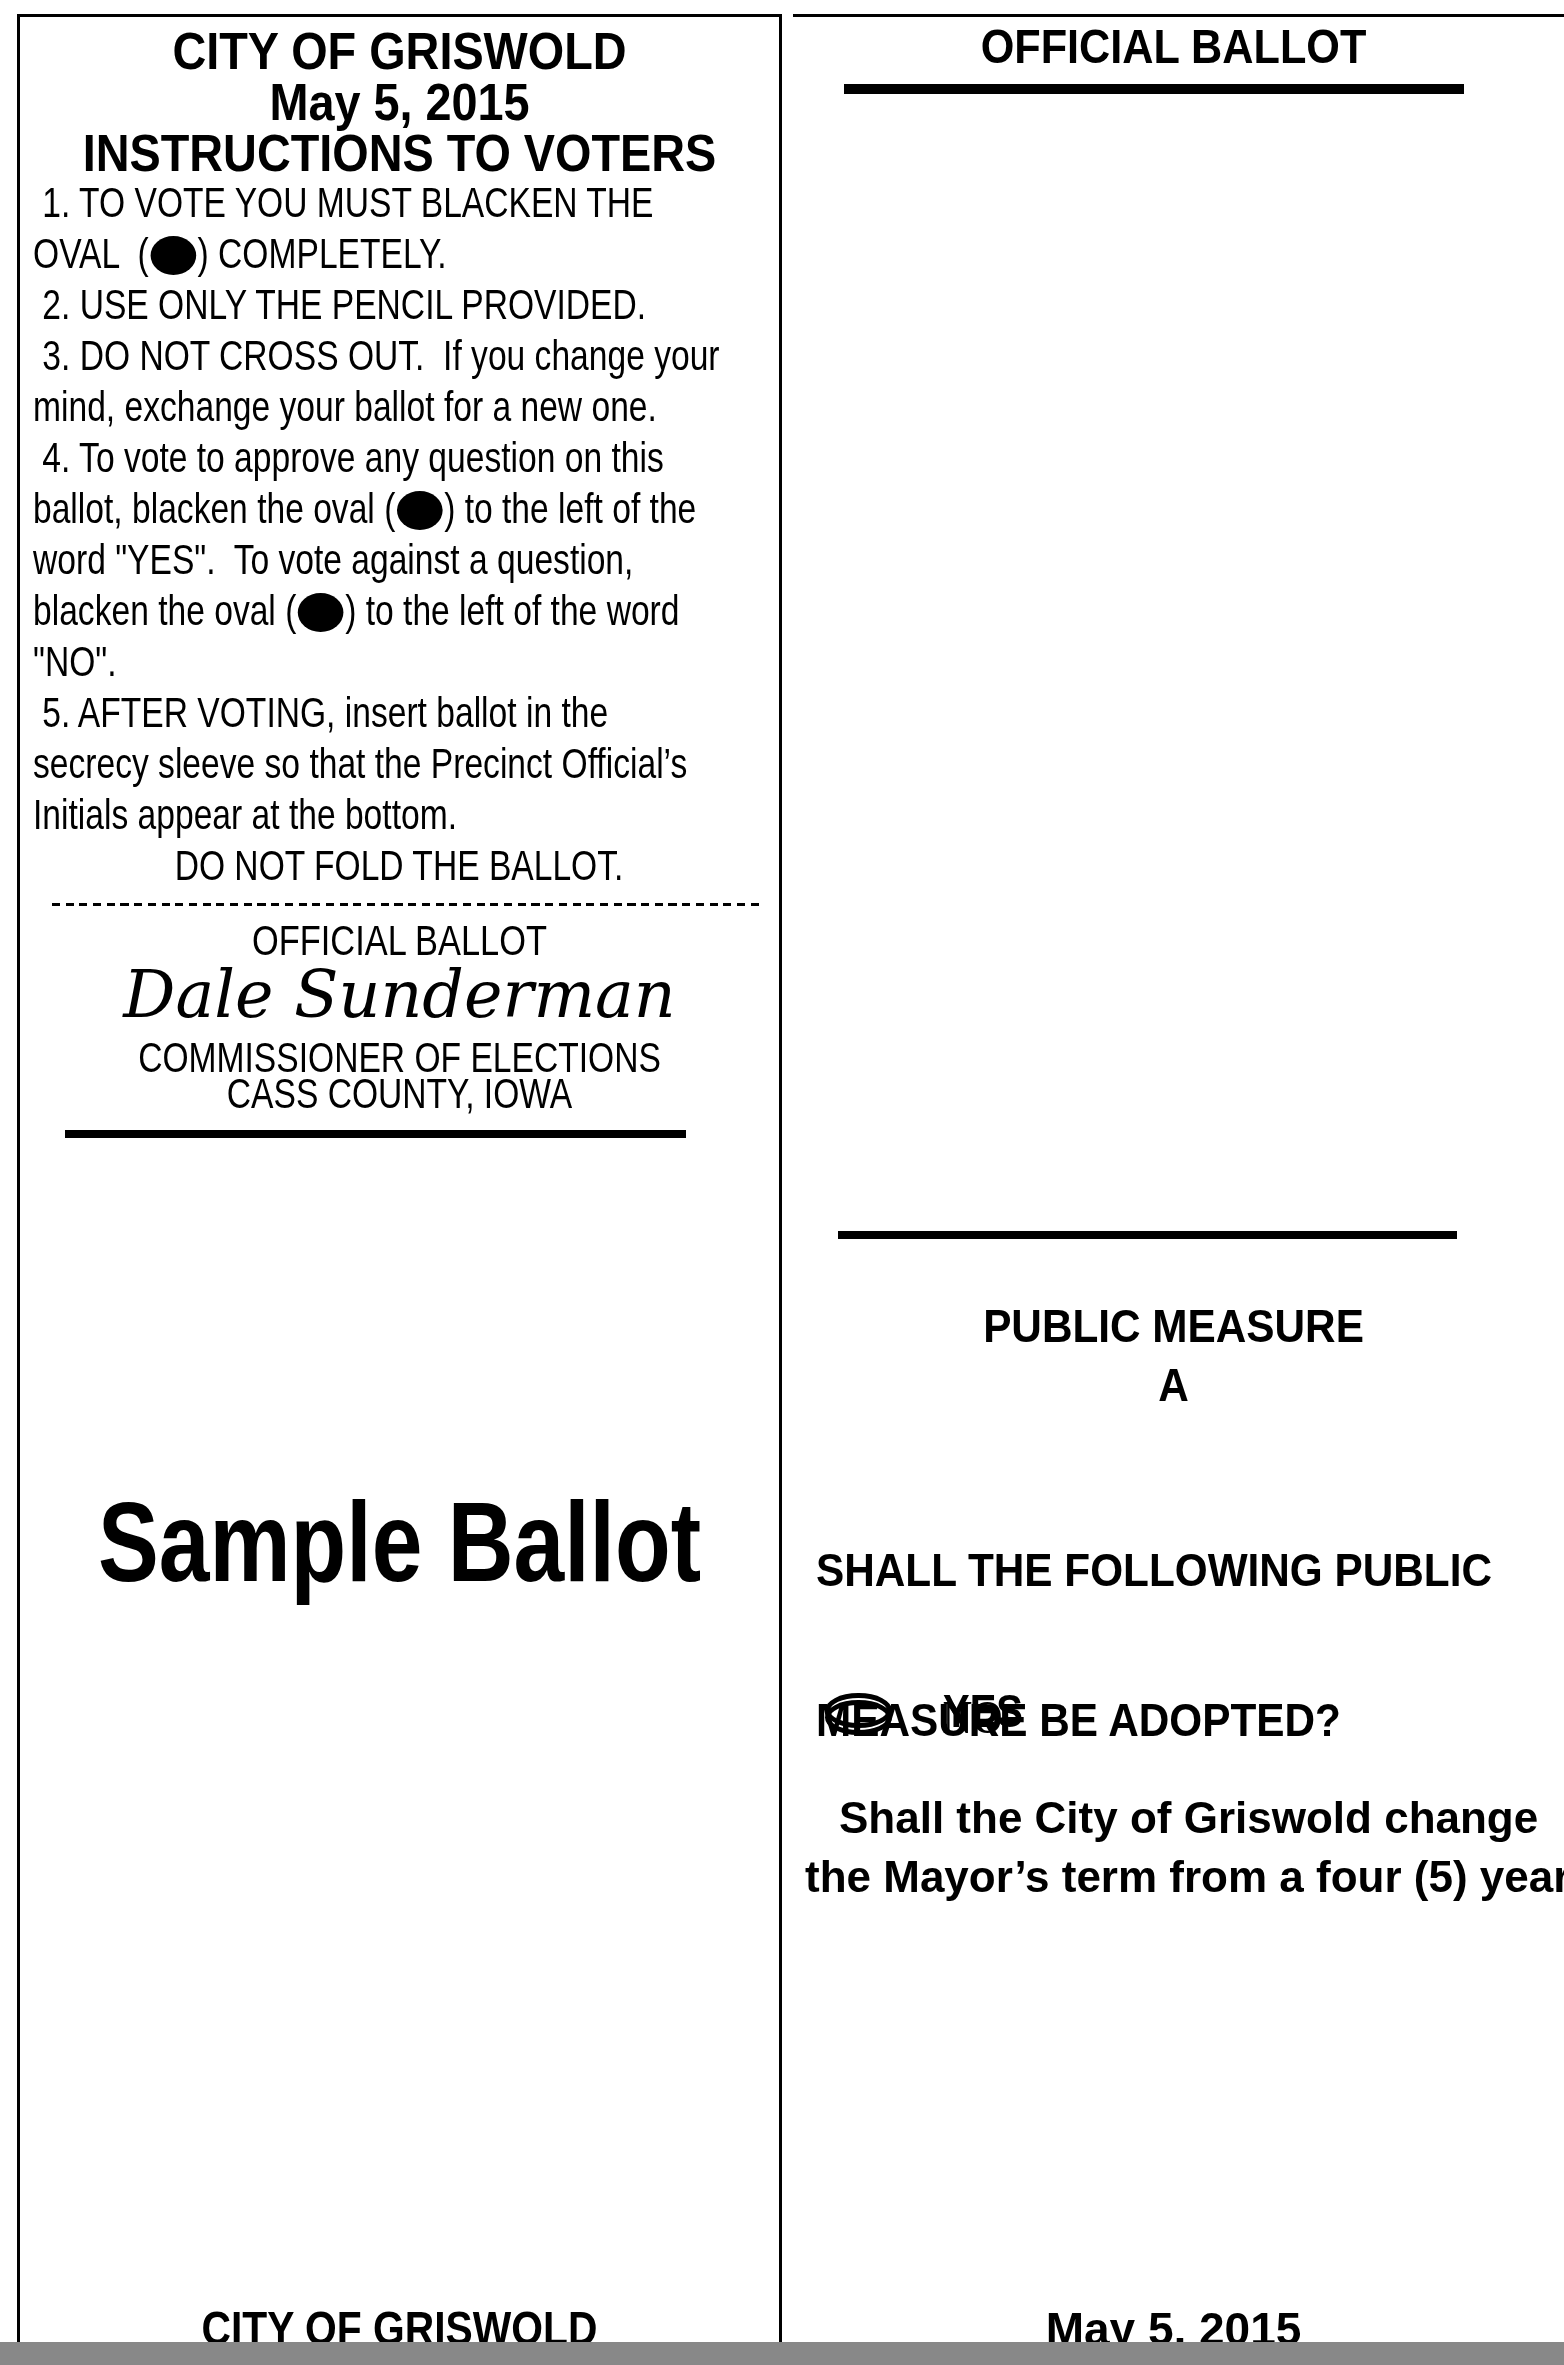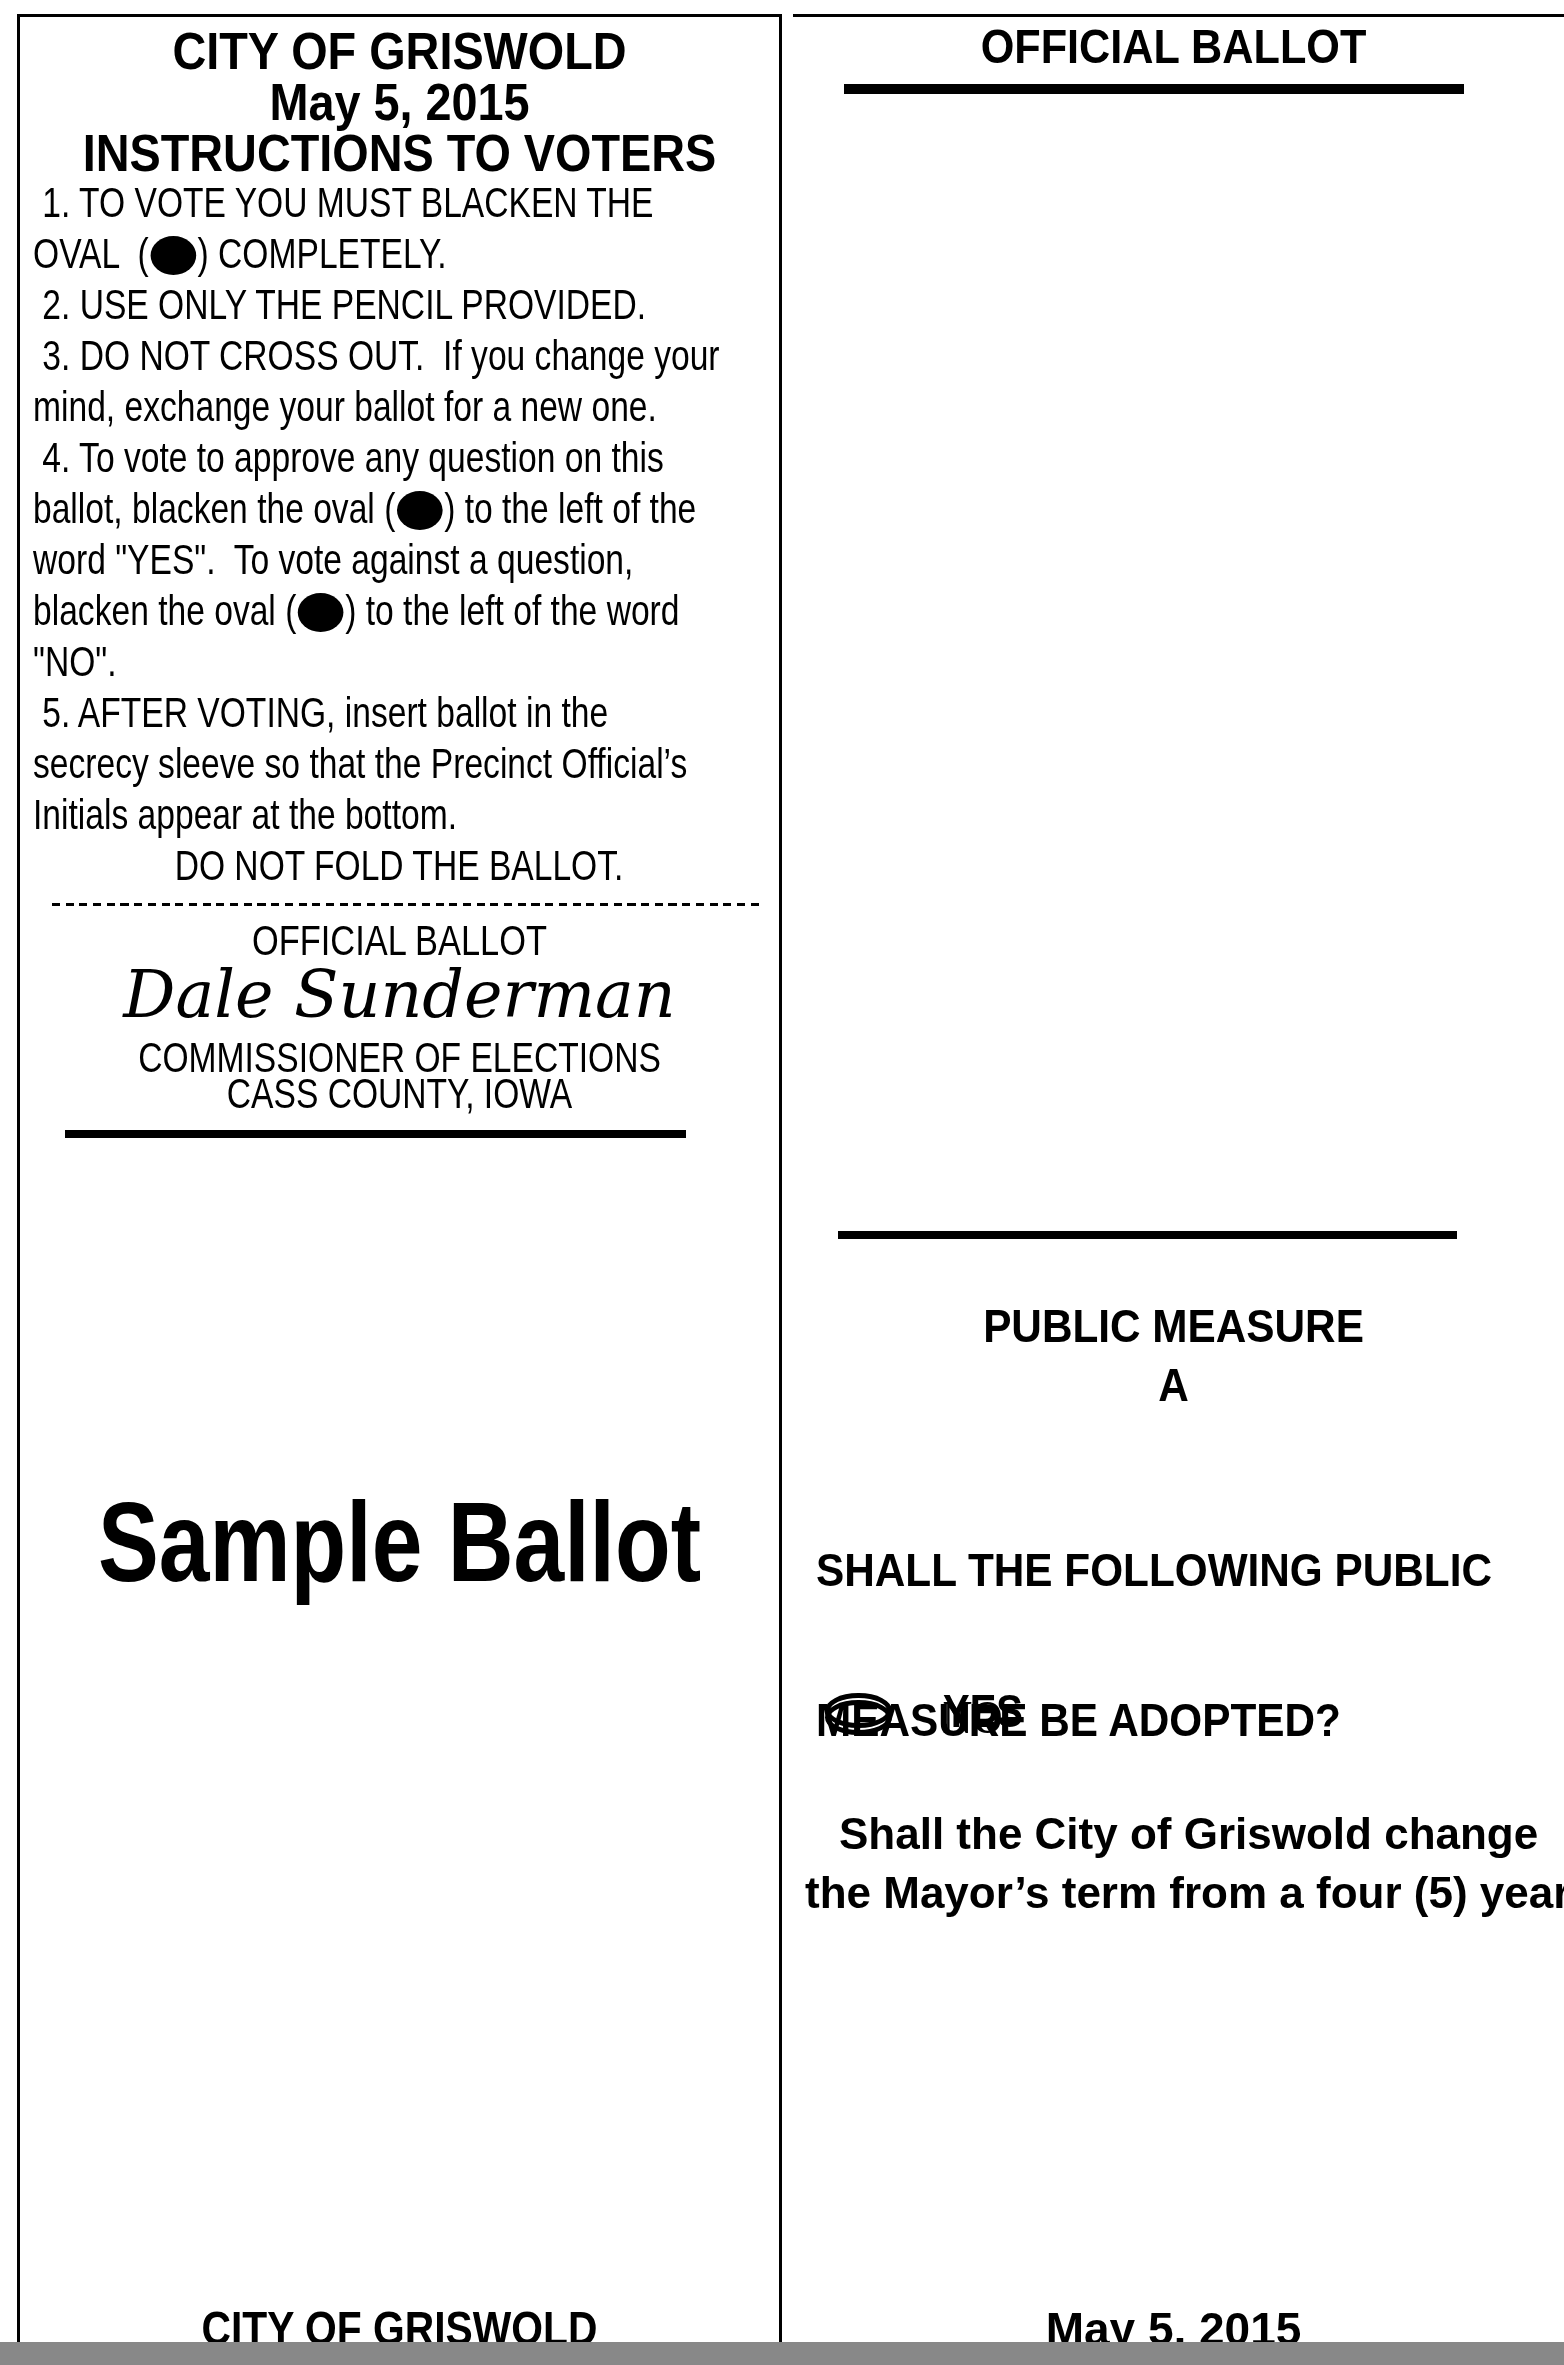--- a/index.html
+++ b/index.html
@@ -80,21 +80,21 @@
     border:5.1px solid #000; border-radius:50%;
   }
   .opt-label {
     margin-left:51px; font-weight:bold; font-size:47px; line-height:39px; white-space:pre;
   }
   .rc-paragraph {
     position:absolute; left:805px; top:1788px; width:748px;
     font-weight:bold; font-size:44px; line-height:59px;
   }
   .rc-paragraph .p-line { white-space:pre; }
-  .rc-paragraph .p-line.indent { padding-left:34px;margin-top:16px; }
+  .rc-paragraph .p-line.indent { padding-left:34px; }
   .rc-footer {
     position:absolute; left:782px; top:2304px; width:783px; text-align:center;
     font-weight:bold; font-size:46px; line-height:51px;
   }
 </style>
 </head>
 <body>
 
 <div class="page">
 

